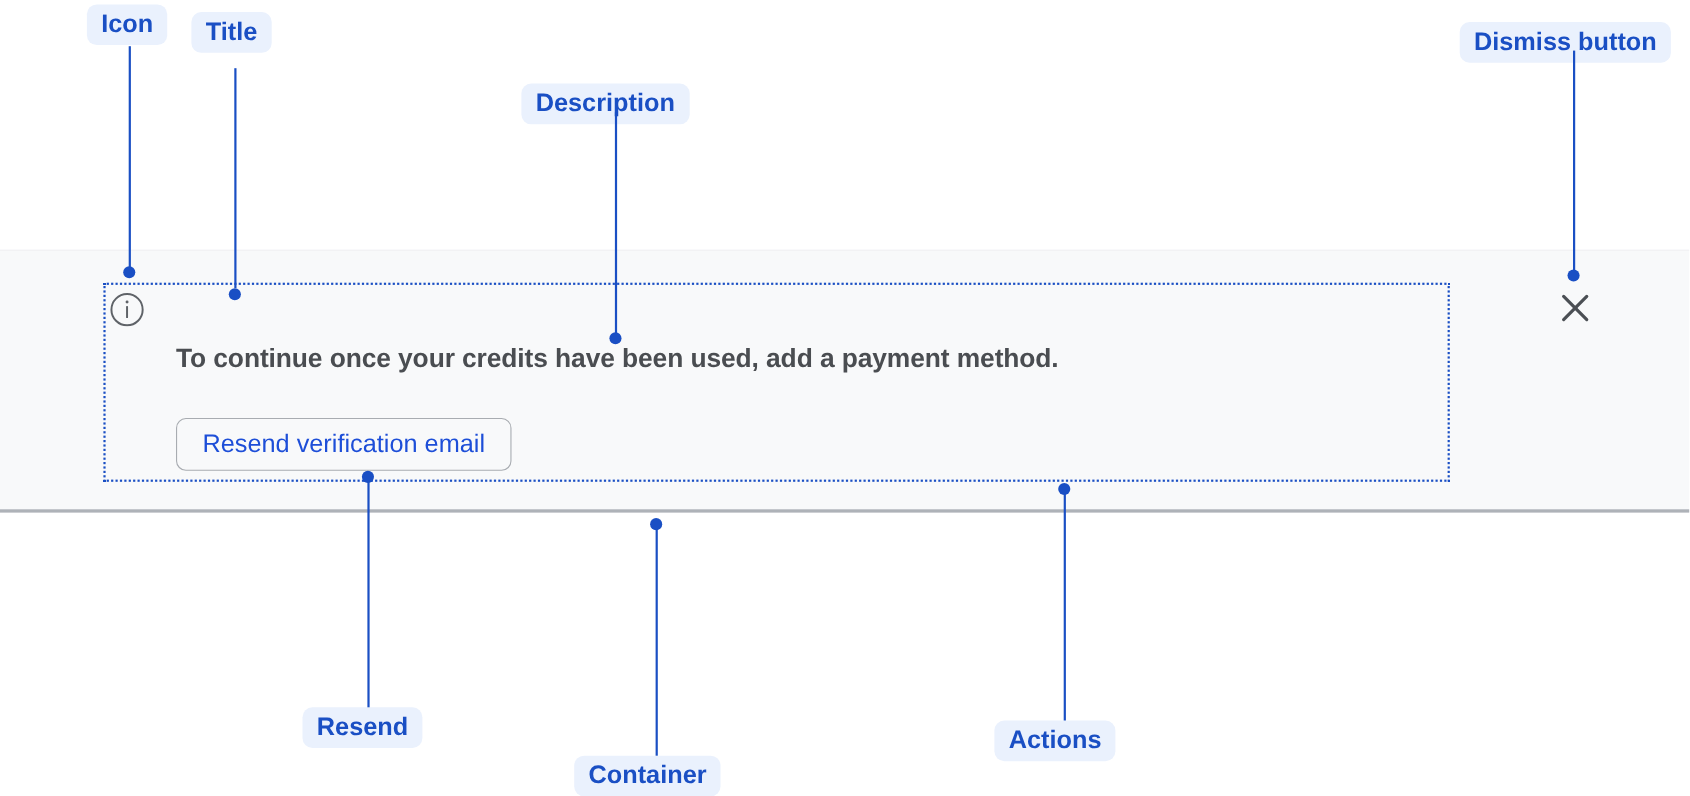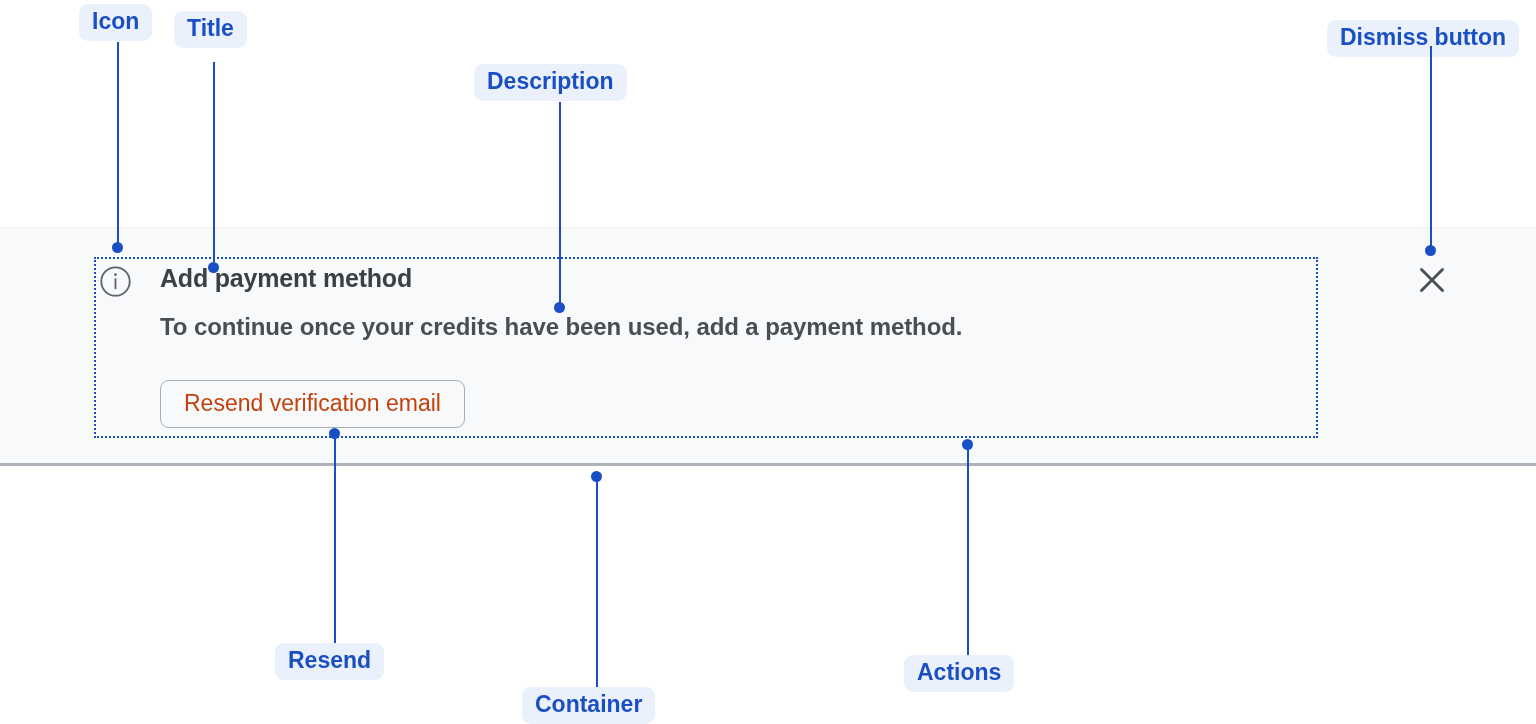--- a/index.html
+++ b/index.html
@@ -89,21 +89,21 @@
 
   .actions {
     position: absolute;
     left: 64px;
     top: 121px;
   }
   .action-button {
     display: inline-block;
     font-family: "Liberation Sans", sans-serif;
     font-size: 23px;
-    color: #c2410c;
+    color: #1d4ed8;
     background: #f8f9fa;
     border: 1.5px solid #a8acb1;
     border-radius: 9px;
     padding: 11px 23px 12px 23px;
     line-height: 1;
     cursor: pointer;
     white-space: nowrap;
   }
 
   
@@ -155,21 +155,20 @@
     <div class="content-inner">
 
       <span class="info-icon">
         <svg width="31" height="31" viewBox="0 0 31 31">
           <circle cx="15.5" cy="15.5" r="14.2" fill="none" stroke="#5f6368" stroke-width="1.8"></circle>
           <circle cx="15.5" cy="8.6" r="1.35" fill="#5f6368"></circle>
           <rect x="14.6" y="12.2" width="1.8" height="11.0" rx="0.6" fill="#5f6368"></rect>
         </svg>
       </span>
 
-      <div class="title">Add payment method</div>
 
       <div class="description">To continue once your credits have been used, add a payment method.</div>
 
       <div class="actions">
         <button class="action-button">Resend verification email</button>
       </div>
 
     </div>
   </div>
 
@@ -183,21 +182,21 @@
   </div>
 
   <div class="anno-label" style="left:79px; top:4px;">Icon</div>
   <div class="leader" style="left:117px; top:42px; height:206px;"></div>
   <div class="dot" style="left:112px; top:242px;"></div>
 
   <div class="anno-label" style="left:174px; top:11px;">Title</div>
   <div class="leader" style="left:213px; top:62px; height:200px;"></div>
   <div class="dot" style="left:208px; top:262px;"></div>
 
-  <div class="anno-label" style="left:474px; top:64px;">Description</div>
+  <div class="anno-label" style="left:474px; top:76px;">Description</div>
   <div class="leader" style="left:559px; top:102px; height:204px;"></div>
   <div class="dot" style="left:554px; top:302px;"></div>
 
   <div class="anno-label" style="left:1327px; top:20px;">Dismiss button</div>
   <div class="leader" style="left:1430px; top:46px; height:200px;"></div>
   <div class="dot" style="left:1425px; top:245px;"></div>
 
   <div class="anno-label" style="left:275px; top:643px;">Resend</div>
   <div class="leader" style="left:334px; top:437px; height:206px;"></div>
   <div class="dot" style="left:329px; top:428px;"></div>

